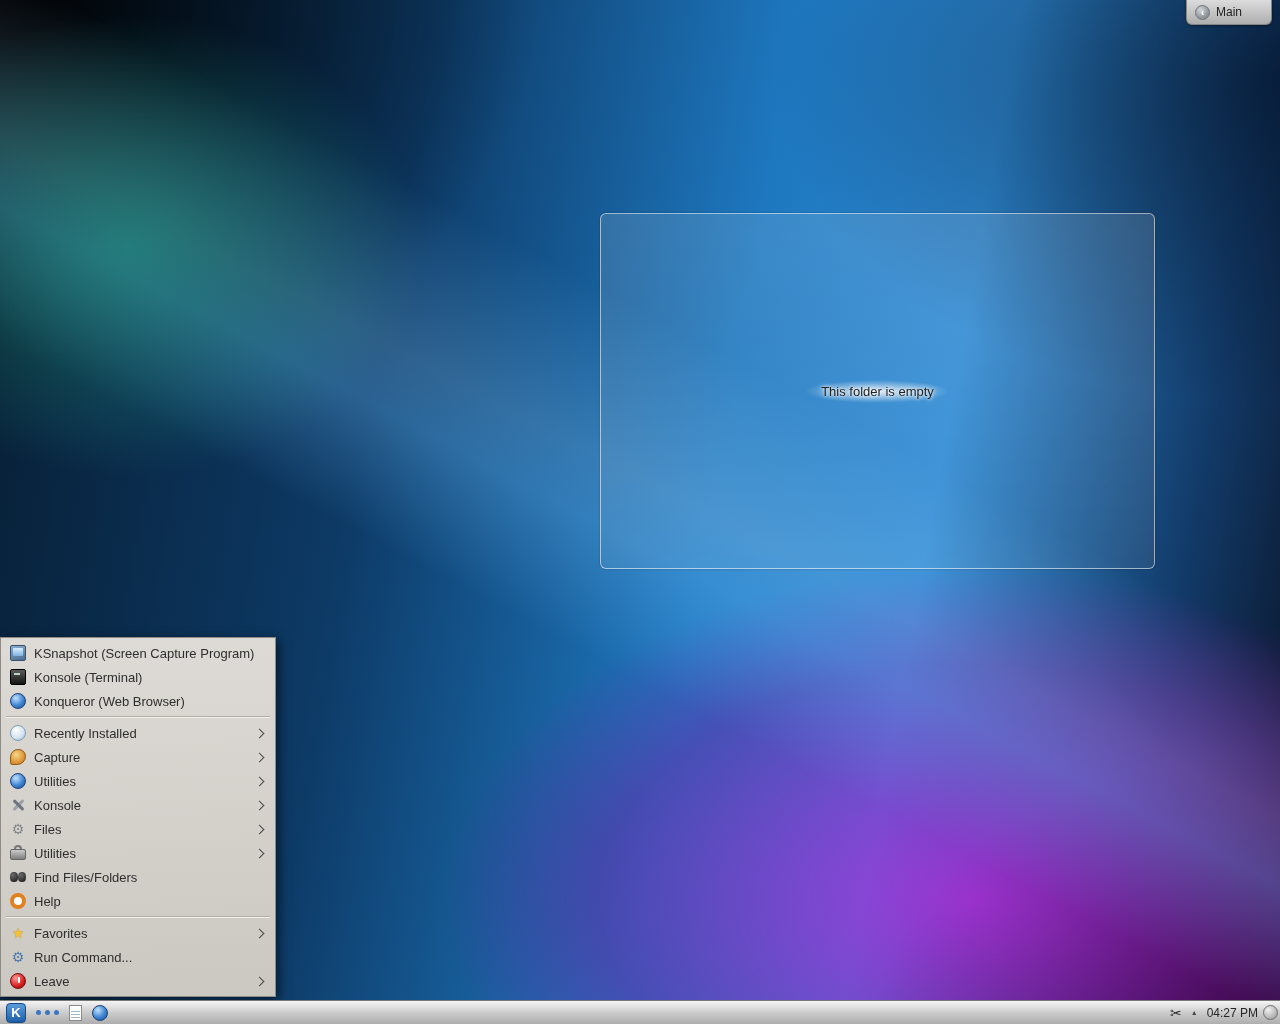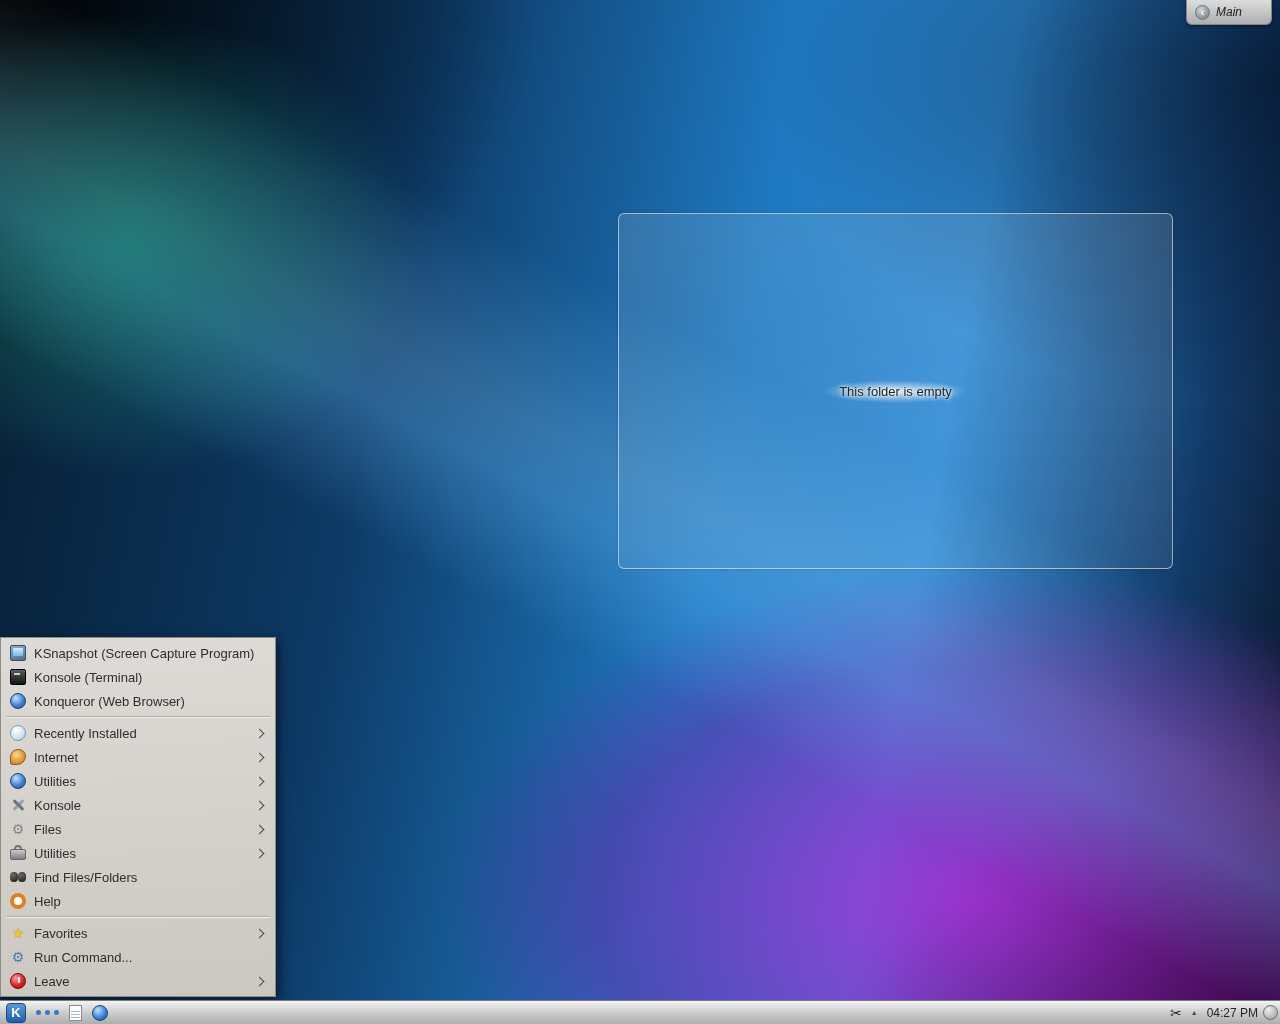--- a/index.html
+++ b/index.html
@@ -27,30 +27,29 @@
     display:flex;align-items:center;gap:6px;padding:0 8px;box-sizing:border-box;
     box-shadow:0 1px 3px rgba(0,0,0,0.4);
   }
   .tab-icon{
     width:15px;height:15px;border-radius:50%;
     background:radial-gradient(circle at 35% 30%,#cfd4d8,#8a9096 70%);
     border:1px solid #6f757b;box-sizing:border-box;
     display:flex;align-items:center;justify-content:center;
     color:#fff;font-size:11px;line-height:13px;font-weight:bold;
   }
-  .tab-label{font-size:12px;color:#222;font-style:italic;}
+  .tab-label{font-size:12px;color:#222;}
   
   .folderview{
     position:absolute;left:600px;top:213px;width:555px;height:356px;
     background:linear-gradient(rgba(255,255,255,0.13),rgba(255,255,255,0.07));
     border:1px solid rgba(255,255,255,0.55);
     border-radius:6px;box-sizing:border-box;
     display:flex;align-items:center;justify-content:center;
     box-shadow:0 0 2px rgba(0,0,0,0.35);
-    margin-left:18px;
   }
   .folderview-empty{
     font-size:13px;color:#222;padding:4px 16px;border-radius:12px;
     background:radial-gradient(closest-side,rgba(255,255,255,0.80),rgba(255,255,255,0.0));
     text-shadow:0 0 6px #fff,0 0 3px #fff;
   }
   
   .kmenu{
     position:absolute;left:0;bottom:27px;width:276px;
     background:linear-gradient(178deg,#dedbd6,#cbc7c1);
@@ -159,21 +158,21 @@
 
     <div class="menu-sep"></div>
 
     <div class="menu-item">
       <span class="micon i-recent"></span>
       <span class="mlabel">Recently Installed</span>
       <span class="sub-arrow"></span>
     </div>
     <div class="menu-item">
       <span class="micon i-graphics"></span>
-      <span class="mlabel">Internet</span>
+      <span class="mlabel">Capture</span>
       <span class="sub-arrow"></span>
     </div>
     <div class="menu-item">
       <span class="micon i-globe"></span>
       <span class="mlabel">Utilities</span>
       <span class="sub-arrow"></span>
     </div>
     <div class="menu-item">
       <span class="micon i-settings"></span>
       <span class="mlabel">Konsole</span>

